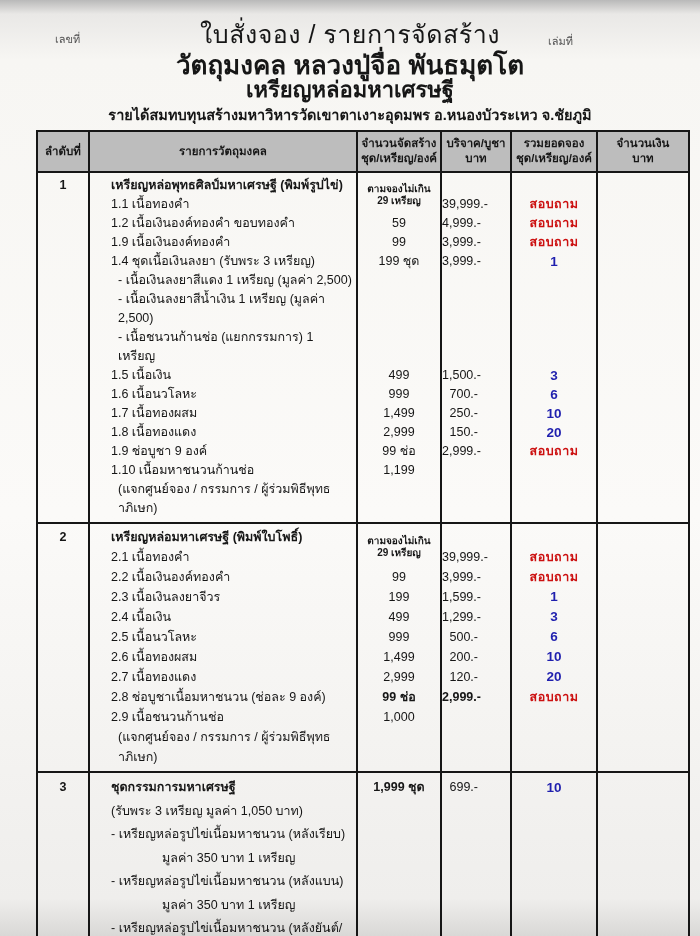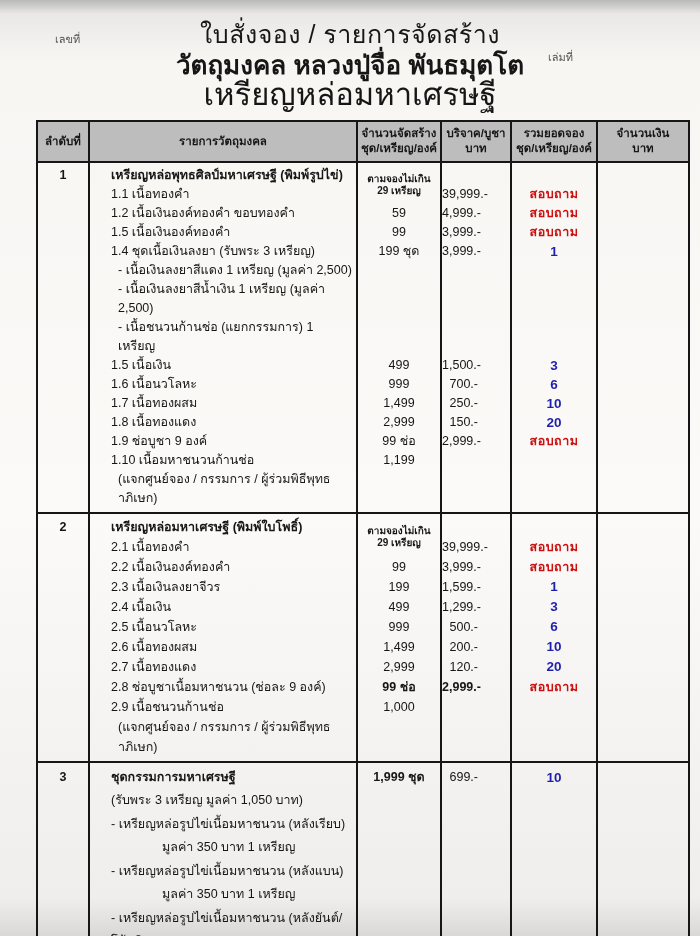--- a/index.html
+++ b/index.html
@@ -4,26 +4,26 @@
 <style>
   :root { --ask:#cc1010; --num:#1f1fae; --hdr:#bdbdbd; --ink:#161616; }
   * { margin:0; padding:0; box-sizing:border-box; }
   body { width:700px; height:936px; overflow:hidden;
          font-family:"Liberation Sans","DejaVu Sans",sans-serif; color:var(--ink);
          background:linear-gradient(180deg,#b9b9b9 0px,#e9e8e6 14px,#f7f6f3 60px,#fbfaf8 55%,#efeeec 96%,#d9d8d6 100%); }
   .page { position:relative; width:700px; height:720px; padding-top:20px; }
 
   .corner-label { position:absolute; font-size:11px; color:#555; }
   .corner-label.left  { left:55px;  top:30px; }
-  .corner-label.right { left:548px; top:48px; }
+  .corner-label.right { left:548px; top:32px; }
 
   .head { text-align:center; line-height:1.12; }
   .head .t1 { font-size:25px; letter-spacing:.5px; }
   .head .t2 { font-size:26px; font-weight:bold; margin-top:3px; }
-  .head .t3 { font-size:31px; font-weight:normal; margin-top:-2px; }
+  .head .t3 { font-size:22px; font-weight:bold; margin-top:-2px; }
   .head .t4 { font-size:14.5px; font-weight:bold; margin-top:4px; }
 
   table.tbl { border-collapse:collapse; table-layout:fixed; width:652px;
               margin:7px 0 0 36px; border:2.5px solid var(--ink); }
   .tbl th { background:var(--hdr); border:2px solid var(--ink);
             font-size:11.5px; font-weight:bold; padding:4px 1px; line-height:1.35; }
   .tbl td { border-left:2px solid var(--ink); border-right:2px solid var(--ink);
             font-size:12.5px; vertical-align:top; overflow:hidden; }
   tbody.section { border-top:2px solid var(--ink); border-bottom:2px solid var(--ink); }
   tbody.sec1 td { line-height:19px; }
@@ -52,20 +52,21 @@
 
 <div class="page">
 
   <span class="corner-label left">เลขที่</span>
   <span class="corner-label right">เล่มที่</span>
 
   <div class="head">
     <div class="t1">ใบสั่งจอง / รายการจัดสร้าง</div>
     <div class="t2">วัตถุมงคล หลวงปู่จื่อ พันธมุตโต</div>
     <div class="t3">เหรียญหล่อมหาเศรษฐี</div>
+    <div class="t4">รายได้สมทบทุนสร้างมหาวิหารวัดเขาตาเงาะอุดมพร อ.หนองบัวระเหว จ.ชัยภูมิ</div>
   </div>
 
   <table class="tbl" id="main-table">
     <colgroup>
       <col style="width:52px">
         <col style="width:268px">
         <col style="width:84px">
       <col style="width:70px">
         <col style="width:86px">
         <col style="width:92px">
@@ -118,21 +119,21 @@
         <tr>
           <td class="c-num"></td>
           <td class="c-item">1.2  เนื้อเงินองค์ทองคำ ขอบทองคำ</td>
           <td class="c-qty">59</td>
           <td class="c-price">4,999.-</td>
           <td class="c-total ask">สอบถาม</td>
           <td class="c-amount"></td>
         </tr>
         <tr>
           <td class="c-num"></td>
-          <td class="c-item">1.5  เนื้อเงินองค์ทองคำ</td>
+          <td class="c-item">1.9  เนื้อเงินองค์ทองคำ</td>
           <td class="c-qty">99</td>
           <td class="c-price">3,999.-</td>
           <td class="c-total ask">สอบถาม</td>
           <td class="c-amount"></td>
         </tr>
         <tr>
           <td class="c-num"></td>
           <td class="c-item">1.4  ชุดเนื้อเงินลงยา (รับพระ 3 เหรียญ)</td>
           <td class="c-qty">199 ชุด</td>
           <td class="c-price">3,999.-</td>

